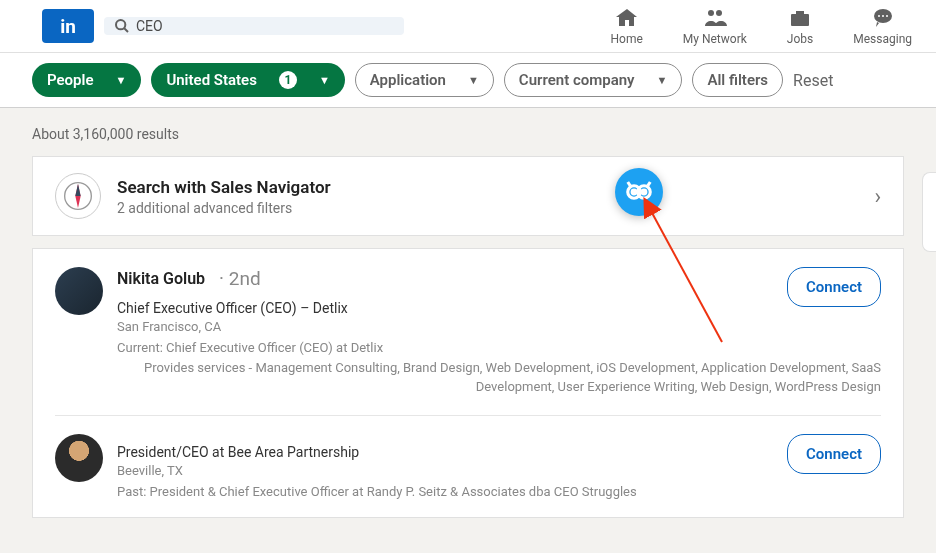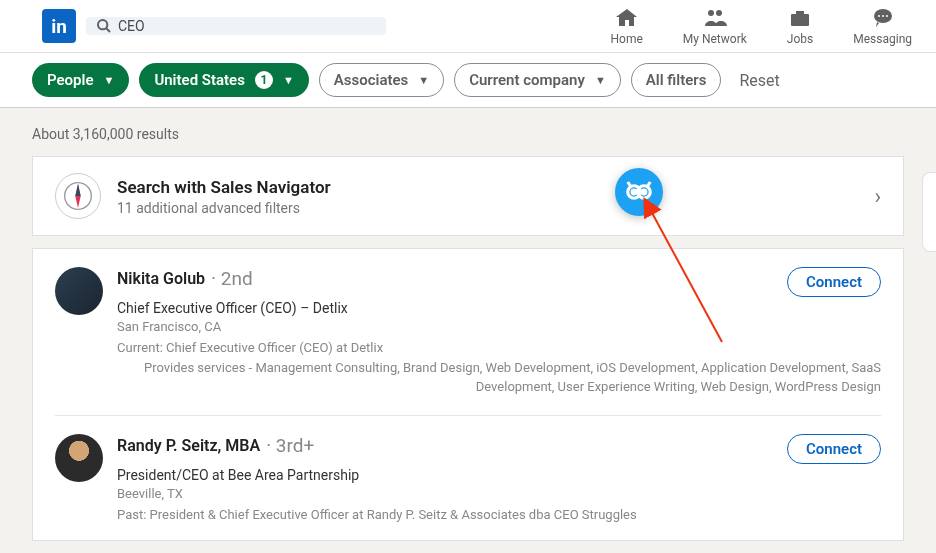--- a/index.html
+++ b/index.html
@@ -1,53 +1,53 @@
 <!DOCTYPE html>
 <html><head>
 <meta charset="utf-8">
 <style>
 * { margin:0; padding:0; box-sizing:border-box; font-family:-apple-system,BlinkMacSystemFont,"Segoe UI",Roboto,Arial,sans-serif; }
 body { width:936px; height:553px; background:#f3f2ef; overflow:hidden; position:relative; }
 .topbar { background:#fff; height:52px; display:flex; align-items:center; padding:0 16px; }
-.logo { width:34px; height:34px; background:#0a66c2; border-radius:4px; display:flex; align-items:center; justify-content:center; color:#fff; font-weight:700; font-size:19px; margin-left:26px; }
+.logo { width:52px; height:34px; background:#0a66c2; border-radius:4px; display:flex; align-items:center; justify-content:center; color:#fff; font-weight:700; font-size:19px; margin-left:26px; }
 .search { flex:0 0 300px; margin-left:10px; background:#eef3f8; border-radius:4px; height:18px; display:flex; align-items:center; padding:0 10px; }
 .search svg { color:#606060; margin-right:6px; }
 .search span { color:#4a4a4a; font-size:14px; }
 .nav { margin-left:auto; display:flex; gap:40px; margin-right:8px; }
 .nav-item { display:flex; flex-direction:column; align-items:center; color:#606060; font-size:12px; cursor:pointer; }
 .nav-item svg { width:24px; height:24px; margin-bottom:2px; }
 .filter-bar { background:#fff; border-top:1px solid #e0e0e0; border-bottom:1px solid #d0d0d0; height:56px; display:flex; align-items:center; padding:0 32px; gap:10px; }
-.pill { height:34px; border-radius:17px; padding:0 14px; display:flex; align-items:center; gap:10px; font-size:15px; font-weight:600; cursor:pointer; border:1px solid transparent; }
+.pill { height:34px; border-radius:17px; padding:0 14px; display:flex; align-items:center; gap:22px; font-size:15px; font-weight:600; cursor:pointer; border:1px solid transparent; }
 .pill.active { background:#057642; color:#fff; }
 .pill.inactive { background:#fff; border:1px solid #8c8c8c; color:#5e5e5e; }
 .pill .caret { font-size:11px; }
 .pill .count { background:#fff; color:#057642; width:18px; height:18px; border-radius:50%; display:inline-flex; align-items:center; justify-content:center; font-size:12px; font-weight:700; }
-.reset { color:#666; font-size:16px; margin-left:8px; cursor:pointer; }
+.reset { color:#666; font-size:16px; margin-left:0; cursor:pointer; }
 .content { padding:18px 32px; }
 .result-count { color:#666; font-size:14px; margin-bottom:14px; }
 .card { background:#fff; border:1px solid #e0e0e0; border-radius:0; margin-bottom:12px; }
 .sales-nav { display:flex; align-items:center; padding:16px 22px; cursor:pointer; }
 .compass { width:46px; height:46px; border:1px solid #ccc; border-radius:50%; display:flex; align-items:center; justify-content:center; margin-right:16px; }
 .sales-nav .title { font-size:17px; font-weight:600; color:#222; }
 .sales-nav .sub { font-size:14px; color:#777; margin-top:3px; }
 .sales-nav .chev { margin-left:auto; color:#777; font-size:22px; }
 .person { display:flex; padding:18px 22px; position:relative; }
 .person + .person { border-top:1px solid #e6e6e6; margin-left:22px; padding-left:0; margin-right:22px; padding-right:0; }
 .avatar { width:48px; height:48px; border-radius:50%; flex-shrink:0; margin-right:14px; }
 .avatar.a1 { background:linear-gradient(135deg,#2c3e50,#1a252f); }
 .avatar.a2 { background:radial-gradient(circle at 50% 35%, #d4a574 25%, #2b2b2b 26%); }
 .person-info { flex:1; min-width:0; }
-.name-row { display:flex; align-items:center; gap:6px; }
+.name-row { display:flex; align-items:center; gap:14px; }
 .name { font-size:16px; font-weight:600; color:#222; }
 .degree { font-size:19px; color:#888; }
 .headline { font-size:14px; color:#333; margin-top:10px; }
 .loc { font-size:13px; color:#888; margin-top:3px; }
 .current { font-size:13px; color:#888; margin-top:6px; }
 .services { font-size:13px; color:#888; margin-top:4px; line-height:1.45;text-align:right; }
-.connect-btn { position:absolute; right:22px; top:18px; border:1px solid #0a66c2; color:#0a66c2; background:#fff; border-radius:17px; height:30px; padding:0 18px; font-size:15px; font-weight:600; cursor:pointer; }
+.connect-btn { position:absolute; right:22px; top:18px; border:1px solid #0a66c2; color:#0a66c2; background:#fff; border-radius:17px; height:40px; padding:0 18px; font-size:15px; font-weight:600; cursor:pointer; }
 .person + .person .connect-btn { right:0; }
 .owl { position:absolute; top:168px; left:615px; width:48px; height:48px; background:#1da1f2; border-radius:50%; display:flex; align-items:center; justify-content:center; box-shadow:0 2px 10px rgba(0,0,0,0.25); cursor:pointer; }
 .arrow { position:absolute; top:197px; left:637px; pointer-events:none; }
 .side-card { position:absolute; top:172px; right:-2px; width:16px; height:80px; background:#fff; border:1px solid #e0e0e0; border-right:none; border-radius:8px 0 0 8px; }
 </style>
 </head>
 <body>
 
 <div class="topbar">
   <div class="logo">in</div>
@@ -97,21 +97,21 @@
   <div class="pill active">
     <span>People</span>
       <span class="caret">▼</span>
   </div>
   <div class="pill active">
     <span>United States</span>
     <span class="count">1</span>
     <span class="caret">▼</span>
   </div>
   <div class="pill inactive">
-    <span>Associates</span>
+    <span>Application</span>
       <span class="caret">▼</span>
   </div>
   <div class="pill inactive">
     <span>Current company</span>
       <span class="caret">▼</span>
   </div>
   <div class="pill inactive">
     <span>All filters</span>
   </div>
   <span class="reset">Reset</span>
@@ -123,21 +123,21 @@
   <div class="card sales-nav">
     <div class="compass">
       <svg width="32" height="32" viewBox="0 0 24 24">
           <circle cx="12" cy="12" r="10" fill="none" stroke="#999" stroke-width="1"></circle>
           <path d="M12 3l2 9-2 9-2-9z" fill="#d35"></path>
           <path d="M12 3l-2 9h4z" fill="#34495e"></path>
         </svg>
     </div>
     <div>
       <div class="title">Search with Sales Navigator</div>
-      <div class="sub">11 additional advanced filters</div>
+      <div class="sub">2 additional advanced filters</div>
     </div>
     <div class="chev">›</div>
   </div>
 
   <div class="card">
     <div class="person">
       <div class="avatar a1"></div>
       <div class="person-info">
         <div class="name-row">
           <span class="name">Nikita Golub</span>
@@ -146,24 +146,20 @@
         <div class="headline">Chief Executive Officer (CEO) – Detlix</div>
         <div class="loc">San Francisco, CA</div>
         <div class="current">Current: Chief Executive Officer (CEO) at Detlix</div>
         <div class="services">Provides services - Management Consulting, Brand Design, Web Development, iOS Development, Application Development, SaaS Development, User Experience Writing, Web Design, WordPress Design</div>
       </div>
       <button class="connect-btn">Connect</button>
     </div>
     <div class="person">
       <div class="avatar a2"></div>
       <div class="person-info">
-        <div class="name-row">
-          <span class="name">Randy P. Seitz, MBA</span>
-          <span class="degree">· 3rd+</span>
-        </div>
         <div class="headline">President/CEO at Bee Area Partnership</div>
         <div class="loc">Beeville, TX</div>
         <div class="current">Past: President &amp; Chief Executive Officer at Randy P. Seitz &amp; Associates dba CEO Struggles</div>
       </div>
       <button class="connect-btn">Connect</button>
     </div>
   </div>
 </div>
 
 <div class="side-card"></div>

